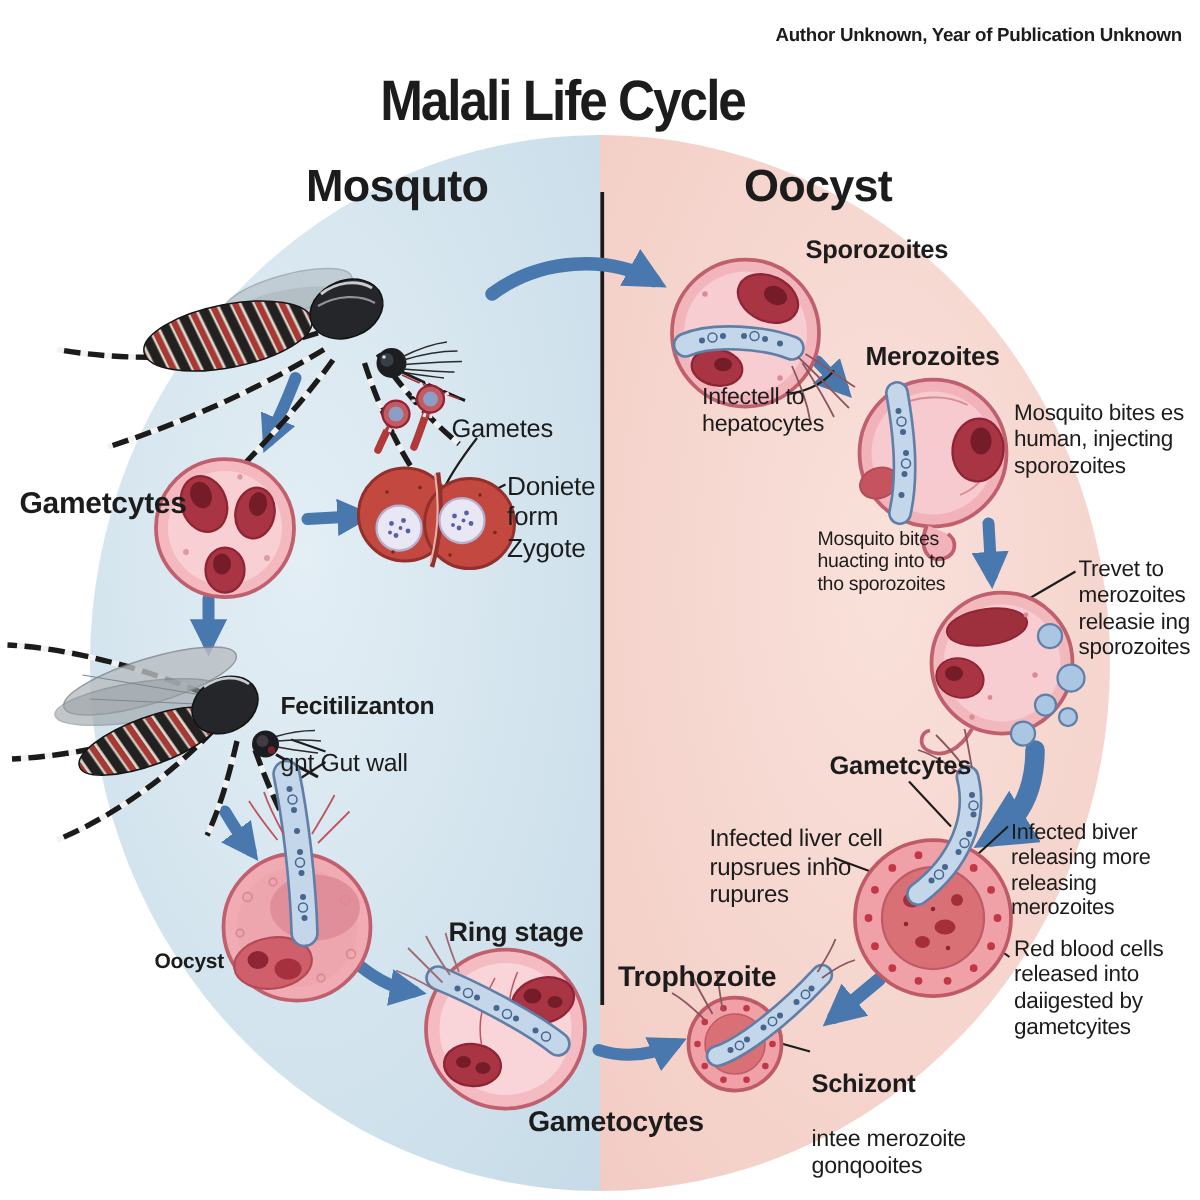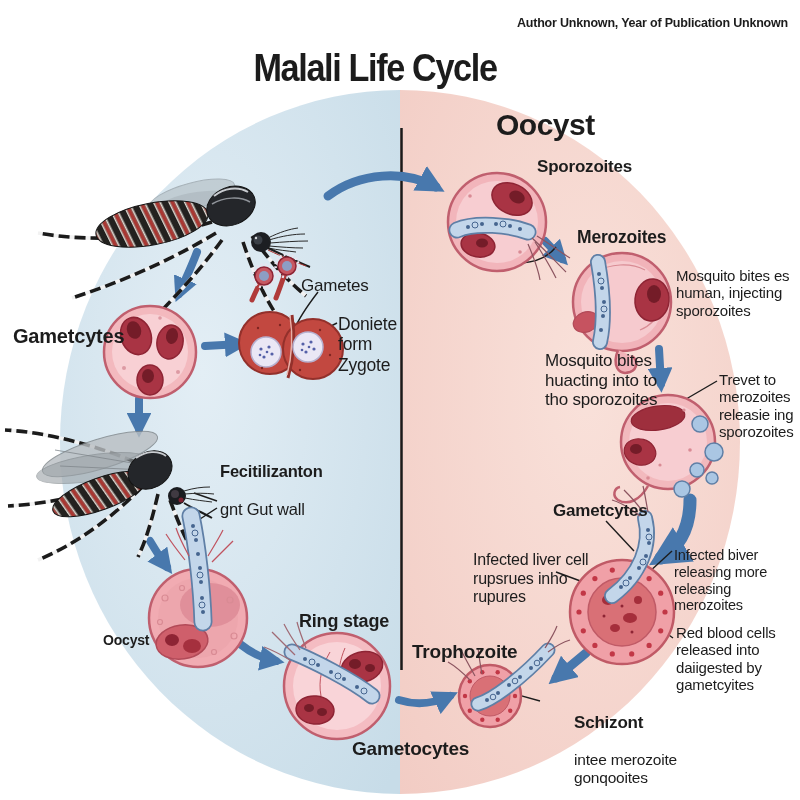--- a/index.html
+++ b/index.html
@@ -3,21 +3,21 @@
 <meta charset="utf-8">
 <style>
   html,body{margin:0;padding:0;background:#ffffff;}
   body{width:800px;height:800px;position:relative;overflow:hidden;
        font-family:"Liberation Sans",sans-serif;}
   .stage{position:absolute;inset:0;width:800px;height:800px;}
   svg.art{position:absolute;top:0;left:0;}
   .lbl{position:absolute;color:var(--text,#1c1c1c);white-space:pre-line;
        line-height:1.16;letter-spacing:-0.2px;}
   .b{font-weight:bold;}
-  .blk span{display:block;margin-left:33px;}
+  .blk span{display:block;}
   .title{top:46px;left:375px;transform:translateX(-50%) scaleX(.9);
          font-size:38px;font-weight:bold;letter-spacing:-1.5px;white-space:nowrap;}
   .attr{top:16px;right:12px;font-size:12.5px;font-weight:bold;white-space:nowrap;}
   .hdr{font-size:30px;font-weight:bold;letter-spacing:-0.5px;}
 </style>
 </head>
 <body>
 
 <div class="stage">
 
@@ -434,20 +434,21 @@
           <path d="M 475,676 C 470,667 466,660 462,652"></path>
       <path d="M 482,674 C 480,664 479,656 478,648"></path>
           <path d="M 548,652 C 556,646 563,642 570,640"></path>
       <path d="M 545,648 C 550,640 554,634 557,626"></path>
     </g>
   </g>
 </svg>
 
 <div class="lbl title">Malali Life Cycle</div>
 <div class="lbl attr">Author Unknown, Year of Publication Unknown</div>
+<div class="lbl hdr" style="left:204px;top:108px">Mosquto</div>
 <div class="lbl hdr" style="left:496px;top:108px">Oocyst</div>
 
 <div class="lbl b" style="left:13px;top:325px;font-size:20px">Gametcytes</div>
 <div class="lbl" style="left:301px;top:276px;font-size:17px">Gametes</div>
 <div class="lbl" style="left:338px;top:314px;font-size:17.5px">Doniete
 form
 Zygote</div>
 <div class="lbl blk" style="left:187px;top:443px;font-size:16.5px">
   <span class="b">Fecitilizanton</span>
   <span>gnt Gut wall</span>
@@ -455,25 +456,27 @@
 <div class="lbl b" style="left:103px;top:632px;font-size:14px">Oocyst</div>
 <div class="lbl b" style="left:299px;top:611px;font-size:18px">Ring stage</div>
 <div class="lbl b" style="left:352px;top:738px;font-size:19px">Gametocytes</div>
 <div class="lbl b" style="left:412px;top:641px;font-size:19px">Trophozoite</div>
 <div class="lbl blk" style="left:541px;top:694px">
   <span class="b" style="font-size:17px">Schizont</span>
   <span style="font-size:15.5px">intee merozoite
 gonqooites</span>
 </div>
 <div class="lbl b" style="left:537px;top:157px;font-size:17px">Sporozoites</div>
+<div class="lbl" style="left:468px;top:256px;font-size:15.5px">Infectell to
+hepatocytes</div>
 <div class="lbl b" style="left:577px;top:227px;font-size:17.5px">Merozoites</div>
 <div class="lbl" style="left:676px;top:267px;font-size:15px">Mosquito bites es
 human, injecting
 sporozoites</div>
-<div class="lbl" style="left:545px;top:351px;font-size:17px">Mosquito bites
+<div class="lbl" style="left:545px;top:351px;font-size:13px">Mosquito bites
 huacting into to
 tho sporozoites</div>
 <div class="lbl" style="left:719px;top:371px;font-size:15px">Trevet to
 merozoites
 releasie ing
 sporozoites</div>
 <div class="lbl b" style="left:553px;top:501px;font-size:17px">Gametcytes</div>
 <div class="lbl" style="left:473px;top:551px;font-size:16px">Infected liver cell
 rupsrues inho
 rupures</div>

